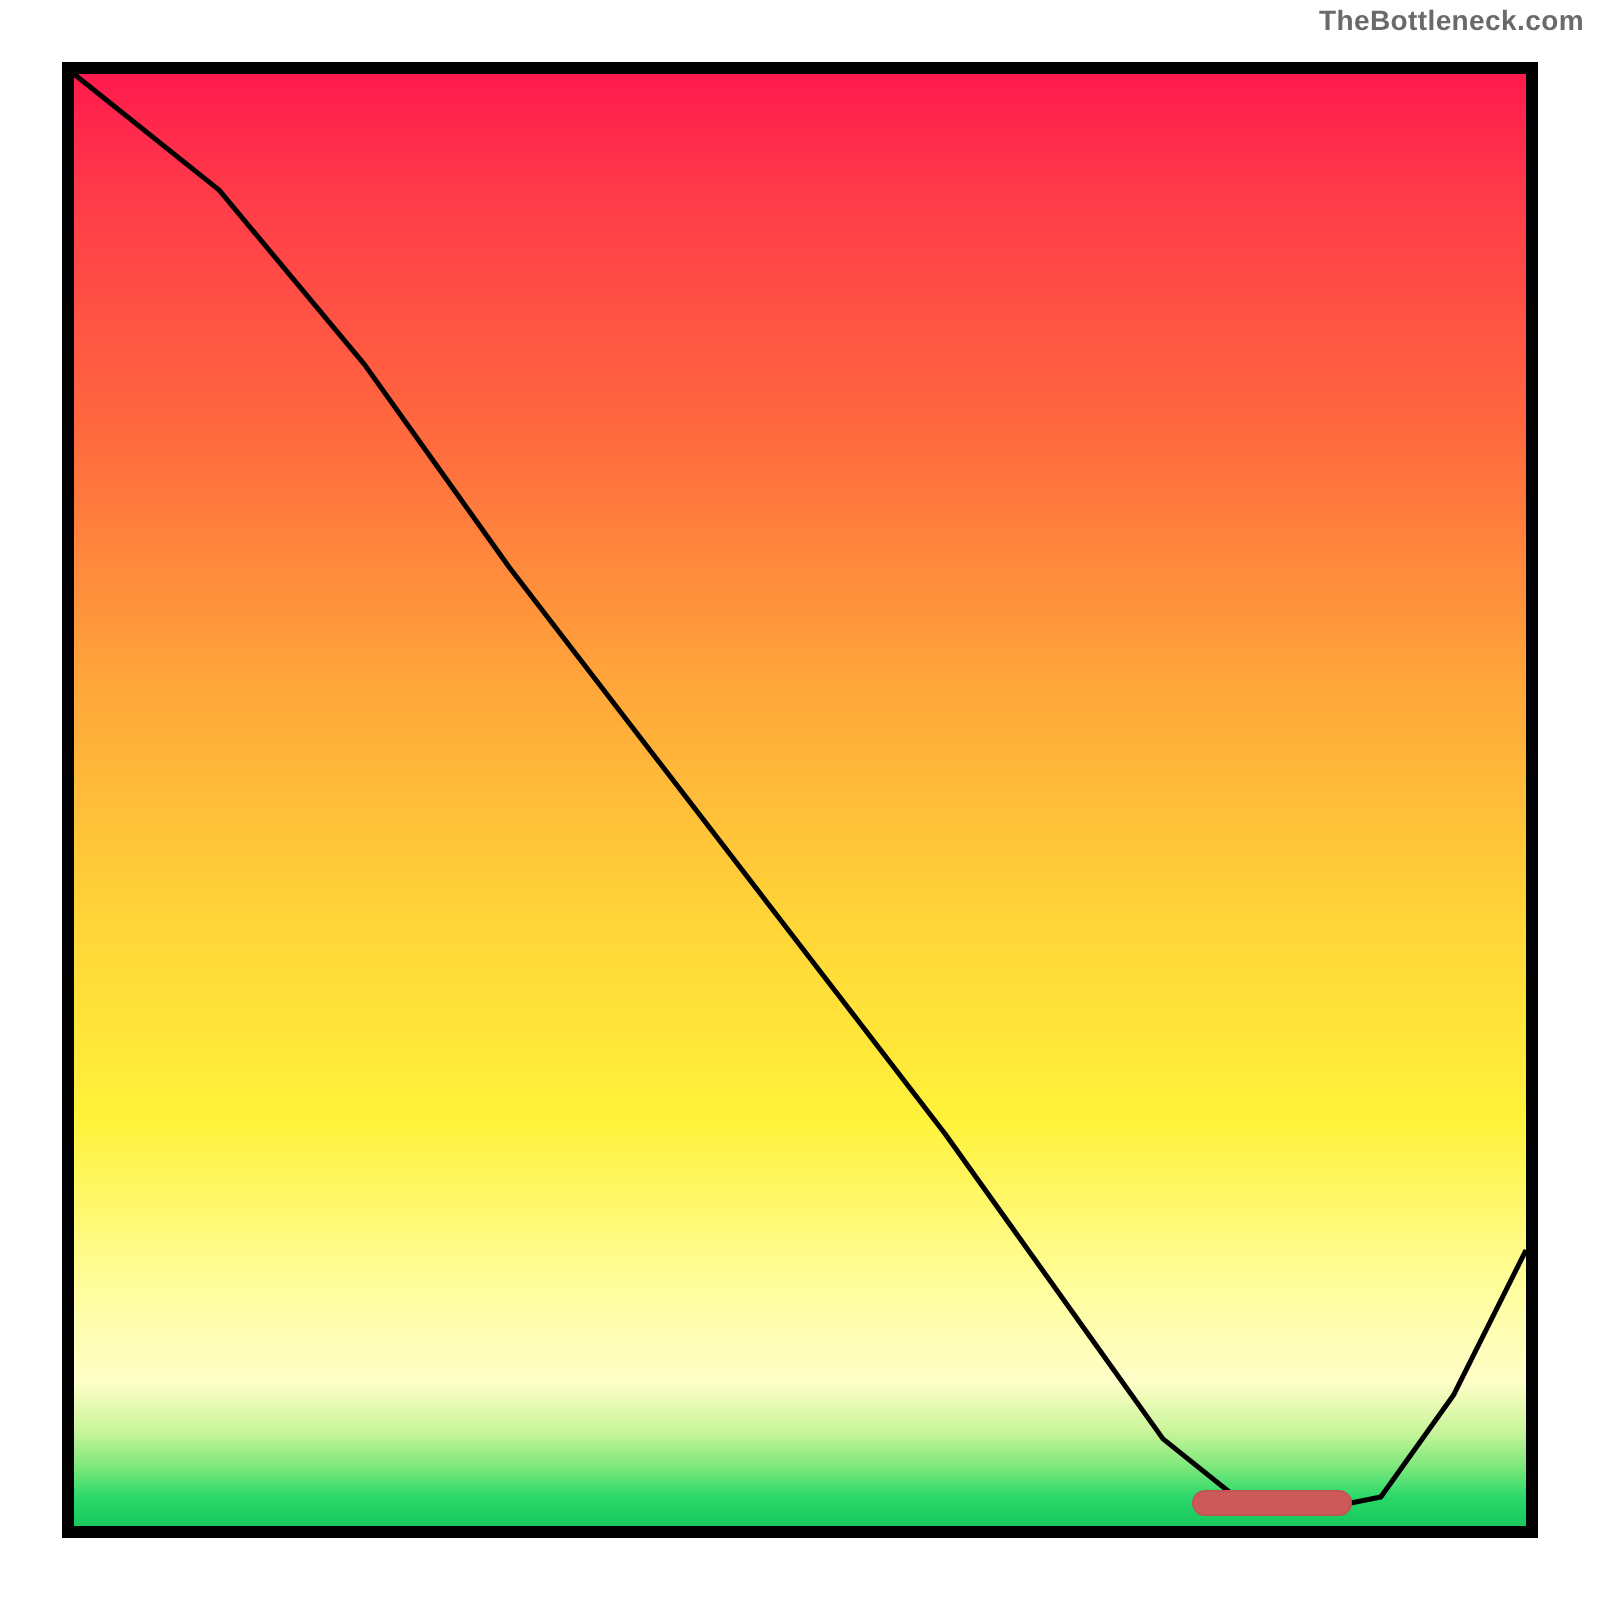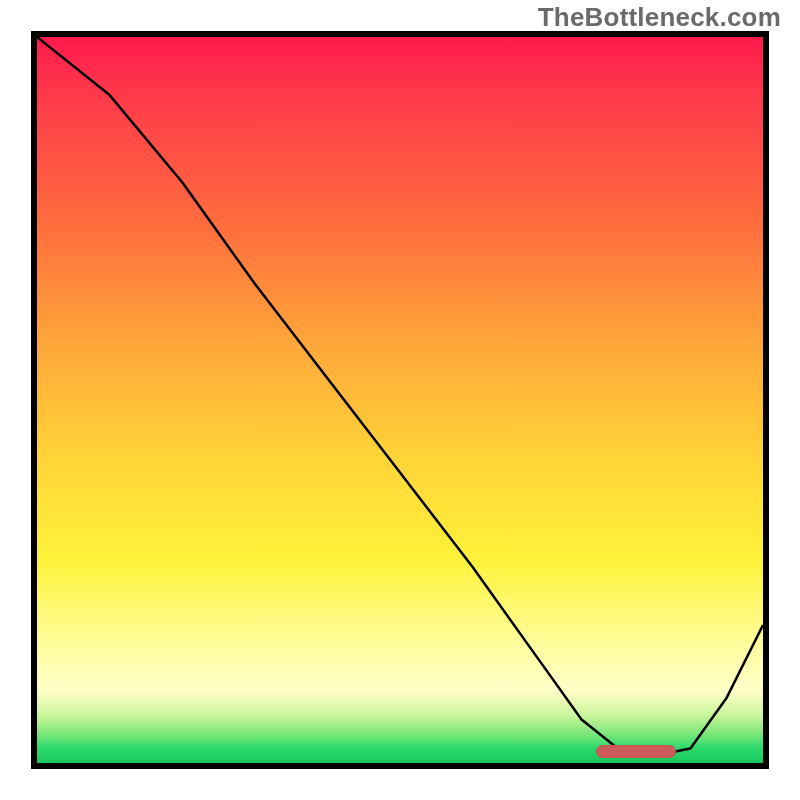--- a/index.html
+++ b/index.html
@@ -12,22 +12,22 @@
     overflow: hidden;
   }
   .frame {
     position: relative;
     width: 800px;
     height: 800px;
   }
   .watermark {
     position: absolute;
     top: 2px;
-    right: 19px;
-    font-size: 26px;
+    right: 8px;
+    font-size: 14px;
     font-weight: 600;
     color: #6a6a6a;
     letter-spacing: 0.2px;
   }
   
   .plot-border {
     position: absolute;
     left: 31px;
     top: 31px;
     width: 738px;   

